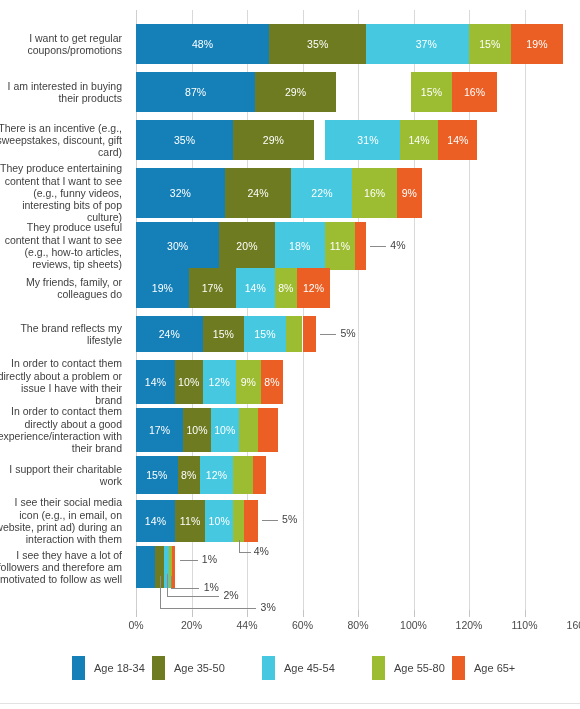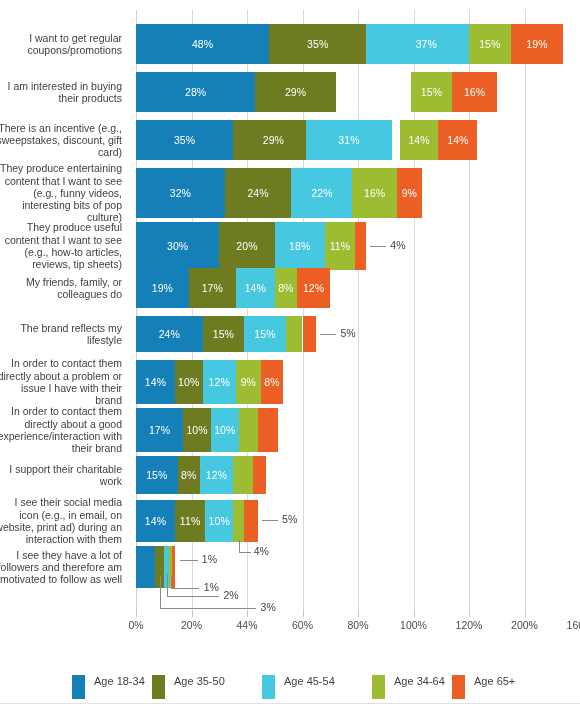--- a/index.html
+++ b/index.html
@@ -90,22 +90,22 @@
   }
   
   .legend{
     position:absolute;
     left:0;top:655px;width:580px;height:40px;
   }
   .legend-item{
     position:absolute;
     top:0;
     display:flex;
+    align-items:center;
     height:26px;
-    margin-top:20px;
   }
   .swatch{
     width:13px;height:24px;display:inline-block;margin-right:9px;
   }
   .legend-label{
     font-size:11px;color:#3f3f3f;white-space:nowrap;
   }
   .baseline{
     position:absolute;left:0;top:703px;width:580px;height:1px;background:#e2e2e2;
   }
@@ -142,21 +142,21 @@
         </div>
         <div class="seg" style="left: 374.625px; width: 52.725px; background: rgb(235, 95, 36);">
           <span>19%</span>
         </div>
       </div>
       <div class="catwrap" style="top: 62px; height: 40px; left: -142px; display: flex; align-items: center; justify-content: flex-end;">
         <div>I am interested in buying their products</div>
       </div>
       <div class="row" style="top: 62px; height: 40px; left: 0px; width: 444px;">
         <div class="seg" style="left: 0px; width: 119.325px; background: rgb(21, 128, 184);">
-          <span>28%</span>
+          <span>87%</span>
         </div>
         <div class="seg" style="left: 119.325px; width: 80.475px; background: rgb(110, 123, 32);">
           <span>29%</span>
         </div>
         <div class="seg" style="left: 274.725px; width: 41.625px; background: rgb(156, 188, 50);">
           <span>15%</span>
         </div>
         <div class="seg" style="left: 316.35px; width: 44.4px; background: rgb(235, 95, 36);">
           <span>16%</span>
         </div>
@@ -164,21 +164,21 @@
       <div class="catwrap" style="top: 110px; height: 40px; left: -142px; display: flex; align-items: center; justify-content: flex-end;">
         <div>There is an incentive (e.g., sweepstakes, discount, gift card)</div>
       </div>
       <div class="row" style="top: 110px; height: 40px; left: 0px; width: 444px;">
         <div class="seg" style="left: 0px; width: 97.125px; background: rgb(21, 128, 184);">
           <span>35%</span>
         </div>
         <div class="seg" style="left: 97.125px; width: 80.475px; background: rgb(110, 123, 32);">
           <span>29%</span>
         </div>
-        <div class="seg" style="left: 170px; width: 86.025px; background: rgb(69, 200, 224);">
+        <div class="seg" style="left: 189px; width: 86.025px; background: rgb(69, 200, 224);">
           <span>31%</span>
         </div>
         <div class="seg" style="left: 263.625px; width: 38.85px; background: rgb(156, 188, 50);">
           <span>14%</span>
         </div>
         <div class="seg" style="left: 302.475px; width: 38.85px; background: rgb(235, 95, 36);">
           <span>14%</span>
         </div>
       </div>
       <div class="catwrap" style="top: 158px; height: 50px; left: -142px; display: flex; align-items: center; justify-content: flex-end;">
@@ -392,40 +392,40 @@
       <div class="ticklabel" style="left: 111px;">44%</div>
       <div class="tick" style="left: 166.5px;"></div>
       <div class="ticklabel" style="left: 166.5px;">60%</div>
       <div class="tick" style="left: 222px;"></div>
       <div class="ticklabel" style="left: 222px;">80%</div>
       <div class="tick" style="left: 277.5px;"></div>
       <div class="ticklabel" style="left: 277.5px;">100%</div>
       <div class="tick" style="left: 333px;"></div>
       <div class="ticklabel" style="left: 333px;">120%</div>
       <div class="tick" style="left: 388.5px;"></div>
-      <div class="ticklabel" style="left: 388.5px;">200%</div>
+      <div class="ticklabel" style="left: 388.5px;">110%</div>
       <div class="ticklabel" style="left: 444px;">160%</div>
     </div>
 
   <div class="legend" id="legend">
       <div class="legend-item" style="left: 72px;">
         <span class="swatch" style="background: rgb(21, 128, 184);"></span>
         <span class="legend-label">Age 18-34</span>
       </div>
       <div class="legend-item" style="left: 152px;">
         <span class="swatch" style="background: rgb(110, 123, 32);"></span>
         <span class="legend-label">Age 35-50</span>
       </div>
       <div class="legend-item" style="left: 262px;">
         <span class="swatch" style="background: rgb(69, 200, 224);"></span>
         <span class="legend-label">Age 45-54</span>
       </div>
       <div class="legend-item" style="left: 372px;">
         <span class="swatch" style="background: rgb(156, 188, 50);"></span>
-        <span class="legend-label">Age 34-64</span>
+        <span class="legend-label">Age 55-80</span>
       </div>
       <div class="legend-item" style="left: 452px;">
         <span class="swatch" style="background: rgb(235, 95, 36);"></span>
         <span class="legend-label">Age 65+</span>
       </div>
     </div>
 
   <div class="baseline"></div>
 </div>
 

